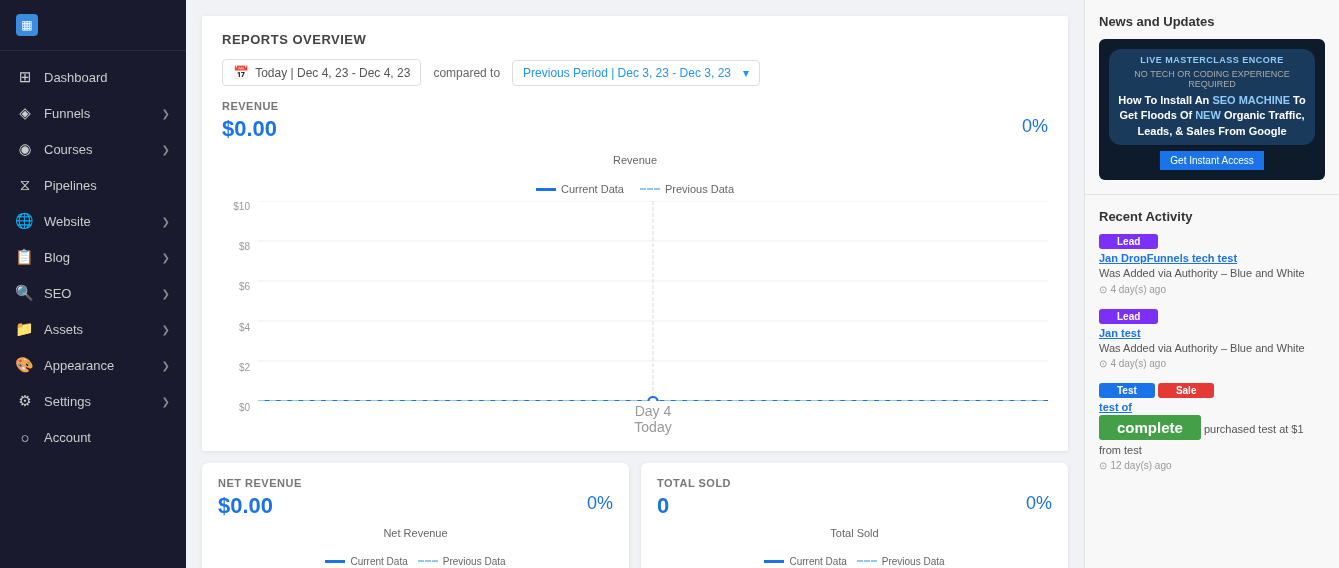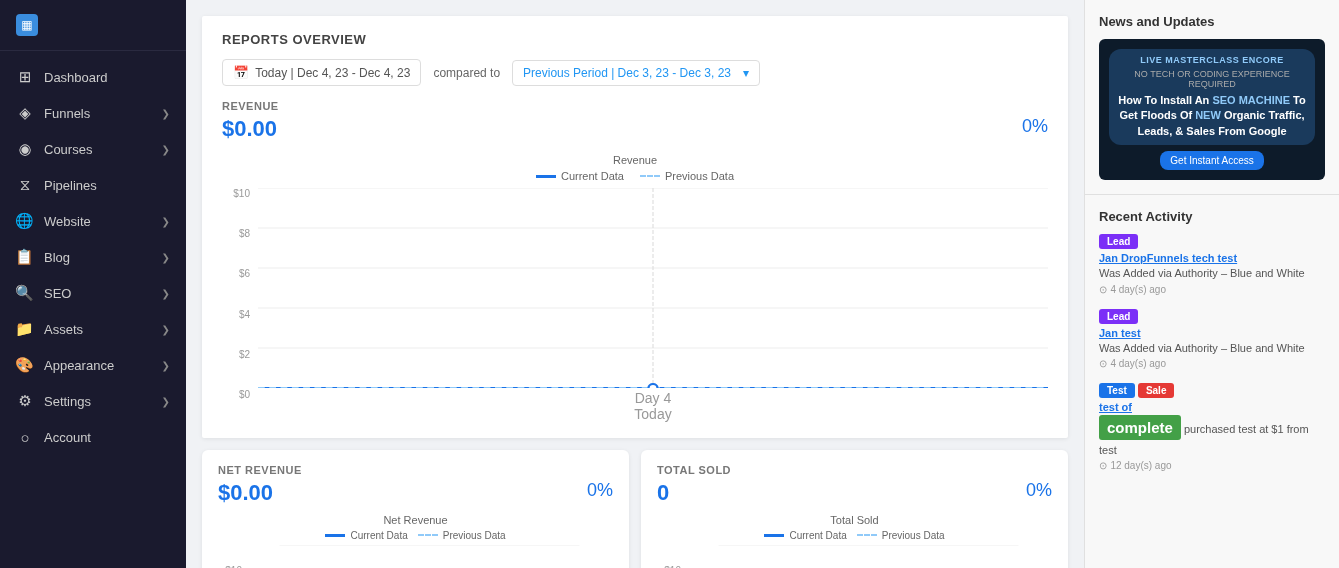--- a/index.html
+++ b/index.html
@@ -123,21 +123,21 @@
     .chart-container {
       margin-top: 12px;
       position: relative;
     }
     .chart-legend {
       display: flex; align-items: center; gap: 16px;
       justify-content: center;
       margin-bottom: 6px;
       font-size: 11px; color: #666;
     }
-    .legend-item { display: flex; align-items: center; gap: 5px; }
+    .legend-item { display: flex; align-items: center; gap: 5px; margin-top: 13px; }
     .legend-solid { width: 20px; height: 3px; background: #1a73e8; }
     .legend-dashed { width: 20px; height: 3px; border-top: 2px dashed #90caf9; }
 
     .chart-area {
       display: flex;
       gap: 8px;
     }
     .chart-y-label {
       display: flex; flex-direction: column; justify-content: space-between;
       font-size: 10px; color: #999;
@@ -203,38 +203,38 @@
       font-size: 10px;
     }
     .news-banner-title {
       font-size: 9px; color: #90caf9; font-weight: 700; letter-spacing: 0.5px;
       margin-bottom: 4px;
     }
     .news-btn {
       background: #1a73e8;
       color: white;
       border: none;
-      border-radius: 8px;
+      border-radius: 0;
       padding: 4px 10px;
       font-size: 10px;
       cursor: pointer;
     }
 
     .activity-section {
       padding: 14px;
       flex: 1;
       overflow-y: auto;
     }
     .activity-item {
       margin-bottom: 14px;
       font-size: 11px;
     }
     .badge {
       display: inline-block;
-      padding: 2px 8px;
+      padding: 2px 18px;
       border-radius: 3px;
       font-size: 10px;
       font-weight: 600;
       color: white;
       margin-bottom: 3px;
     }
     .badge-lead { background: #7b2ff7; }
     .badge-test { background: #1a73e8; }
     .badge-sale { background: #e53935; }
     .badge-complete { background: #43a047; }

